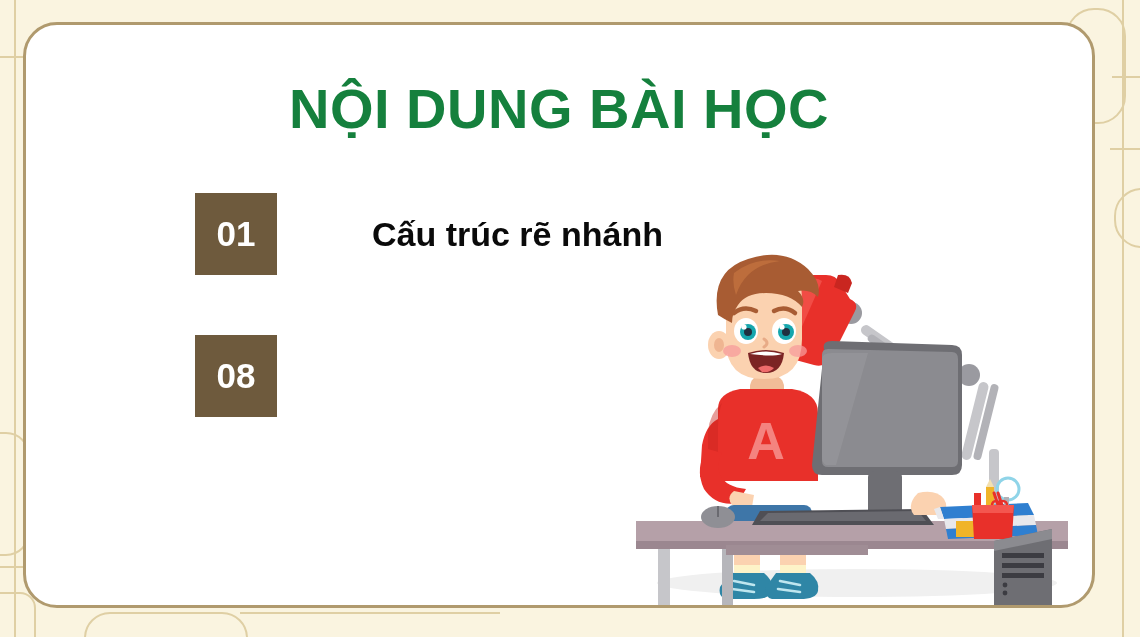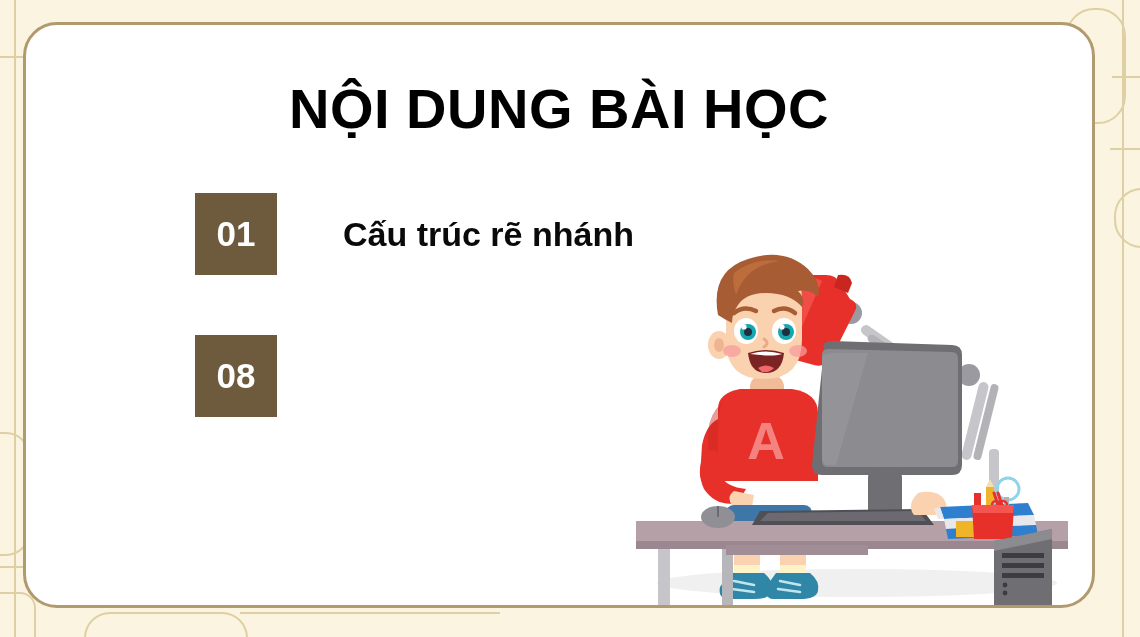--- a/index.html
+++ b/index.html
@@ -50,30 +50,31 @@
   
   #title {
     position: absolute;
     left: 0;
     top: 51px;
     width: 1066px;
     text-align: center;
     font-size: 56px;
     font-weight: bold;
     letter-spacing: 0.5px;
-    color: #000000;
+    color: #15803d;
     white-space: nowrap;
   }
 
   
   .agenda-item {
     position: absolute;
     display: flex;
     align-items: center;
     left: 169px;
+    gap: 29px;
   }
   #agenda-item-0 { top: 168px; }
   #agenda-item-1 { top: 310px; }
 
   .agenda-badge {
     width: 82px;
     height: 82px;
     background: #6e5a3d;
     color: #ffffff;
     font-size: 35px;

